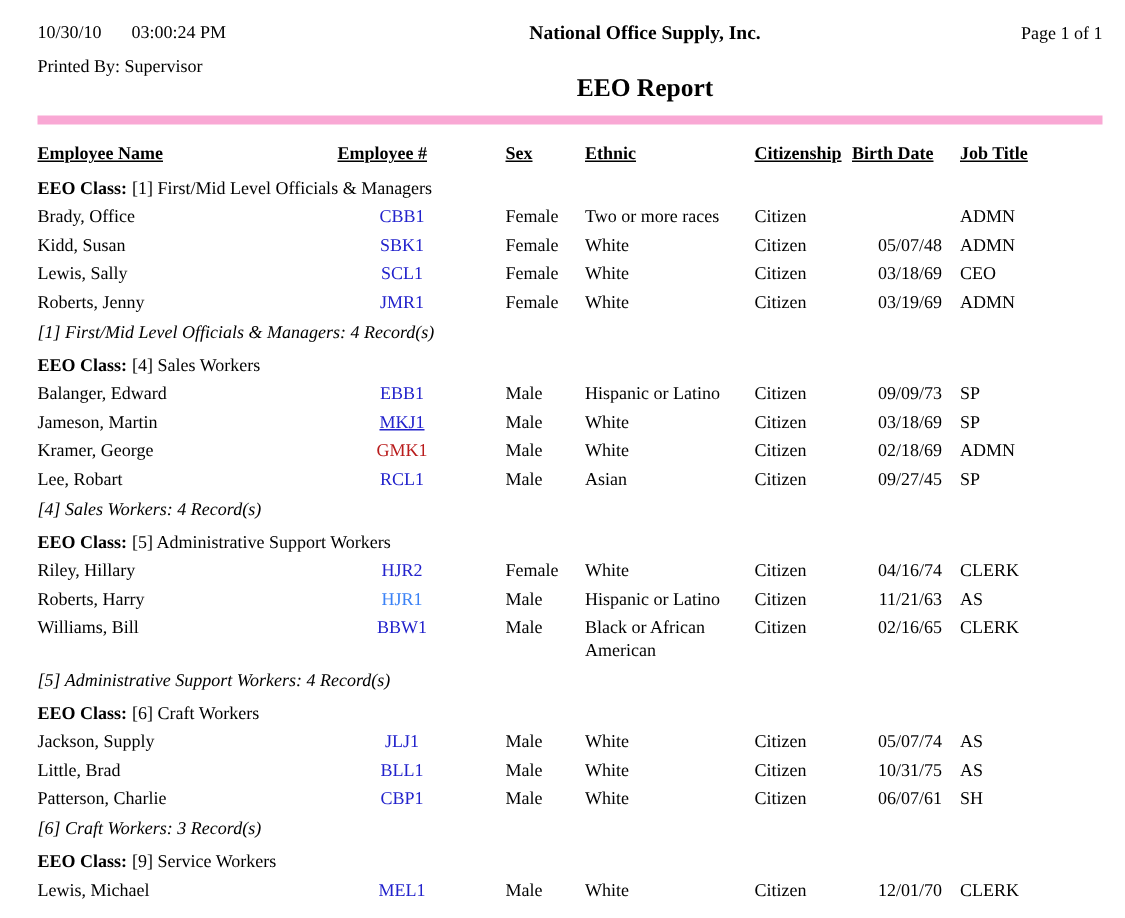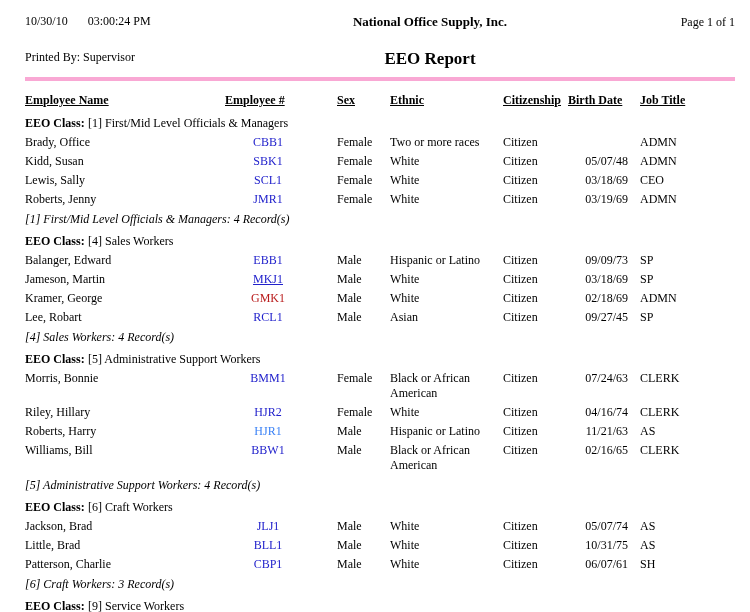--- a/index.html
+++ b/index.html
@@ -13,25 +13,25 @@
     font-size: 12px;
     overflow: hidden;
   }
   .page { padding: 14px 15px 0 25px; }
 
   
   .top-header {
     display: flex;
     align-items: flex-start;
     padding-bottom: 8px;
-    border-bottom: 4px solid #f9a8d4;
+    border-bottom: 6px solid #f9a8d4;
   }
   .top-left { width: 215px; }
   .date-line { display: flex; gap: 20px; font-size: 12px; }
-  .printed-by { margin-top: 21px; font-size: 12px; }
+  .printed-by { margin-top: 8px; font-size: 12px; }
   .top-center { flex: 1; text-align: center; }
   .company { font-weight: bold; font-size: 13px; }
   .report-title { font-weight: bold; font-size: 17px; margin-top: 19px; }
   .top-right { width: 115px; text-align: right; font-size: 12px; padding-top: 1px; }
 
   
   table.report {
     border-collapse: collapse;
     table-layout: fixed;
     width: 710px;
@@ -187,29 +187,20 @@
           <td class="col-birth_date">09/27/45</td>
           <td class="col-job_title">SP</td>
         </tr>
         <tr class="group-footer">
           <td colspan="7">[4] Sales Workers: 4 Record(s)</td>
         </tr>
         <tr class="group-header">
           <td colspan="7"><span class="class-label">EEO Class:</span><span>[5] Administrative Support Workers</span></td>
         </tr>
         <tr class="data-row">
-          <td class="col-name">Morris, Bonnie</td>
-          <td class="col-number"><span class="emp-link" style="color: rgb(34, 34, 204);">BMM1</span></td>
-          <td class="col-sex">Female</td>
-          <td class="col-ethnic">Black or African American</td>
-          <td class="col-citizenship">Citizen</td>
-          <td class="col-birth_date">07/24/63</td>
-          <td class="col-job_title">CLERK</td>
-        </tr>
-        <tr class="data-row">
           <td class="col-name">Riley, Hillary</td>
           <td class="col-number"><span class="emp-link" style="color: rgb(34, 34, 204);">HJR2</span></td>
           <td class="col-sex">Female</td>
           <td class="col-ethnic">White</td>
           <td class="col-citizenship">Citizen</td>
           <td class="col-birth_date">04/16/74</td>
           <td class="col-job_title">CLERK</td>
         </tr>
         <tr class="data-row">
           <td class="col-name">Roberts, Harry</td>
@@ -229,21 +220,21 @@
           <td class="col-birth_date">02/16/65</td>
           <td class="col-job_title">CLERK</td>
         </tr>
         <tr class="group-footer">
           <td colspan="7">[5] Administrative Support Workers: 4 Record(s)</td>
         </tr>
         <tr class="group-header">
           <td colspan="7"><span class="class-label">EEO Class:</span><span>[6] Craft Workers</span></td>
         </tr>
         <tr class="data-row">
-          <td class="col-name">Jackson, Brad</td>
+          <td class="col-name">Jackson, Supply</td>
           <td class="col-number"><span class="emp-link" style="color: rgb(34, 34, 204);">JLJ1</span></td>
           <td class="col-sex">Male</td>
           <td class="col-ethnic">White</td>
           <td class="col-citizenship">Citizen</td>
           <td class="col-birth_date">05/07/74</td>
           <td class="col-job_title">AS</td>
         </tr>
         <tr class="data-row">
           <td class="col-name">Little, Brad</td>
           <td class="col-number"><span class="emp-link" style="color: rgb(34, 34, 204);">BLL1</span></td>

